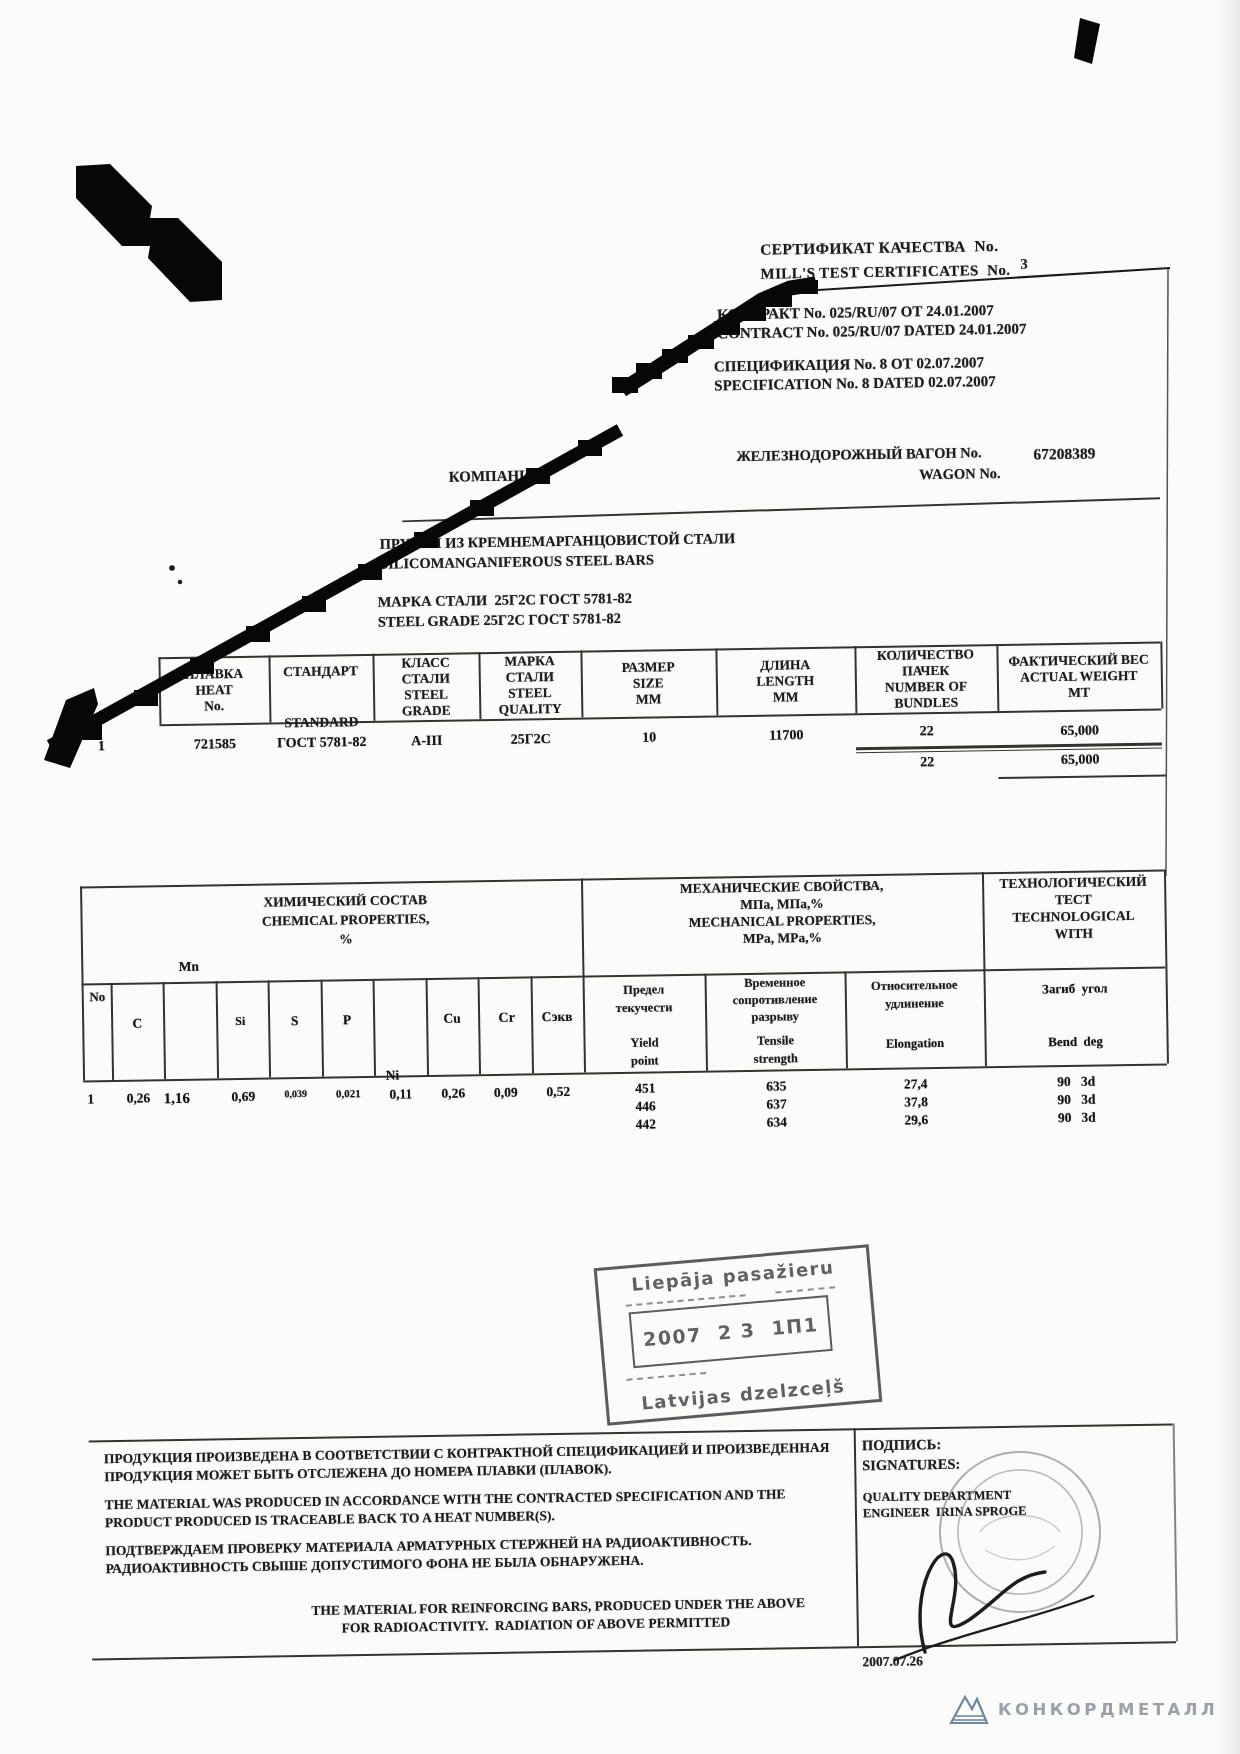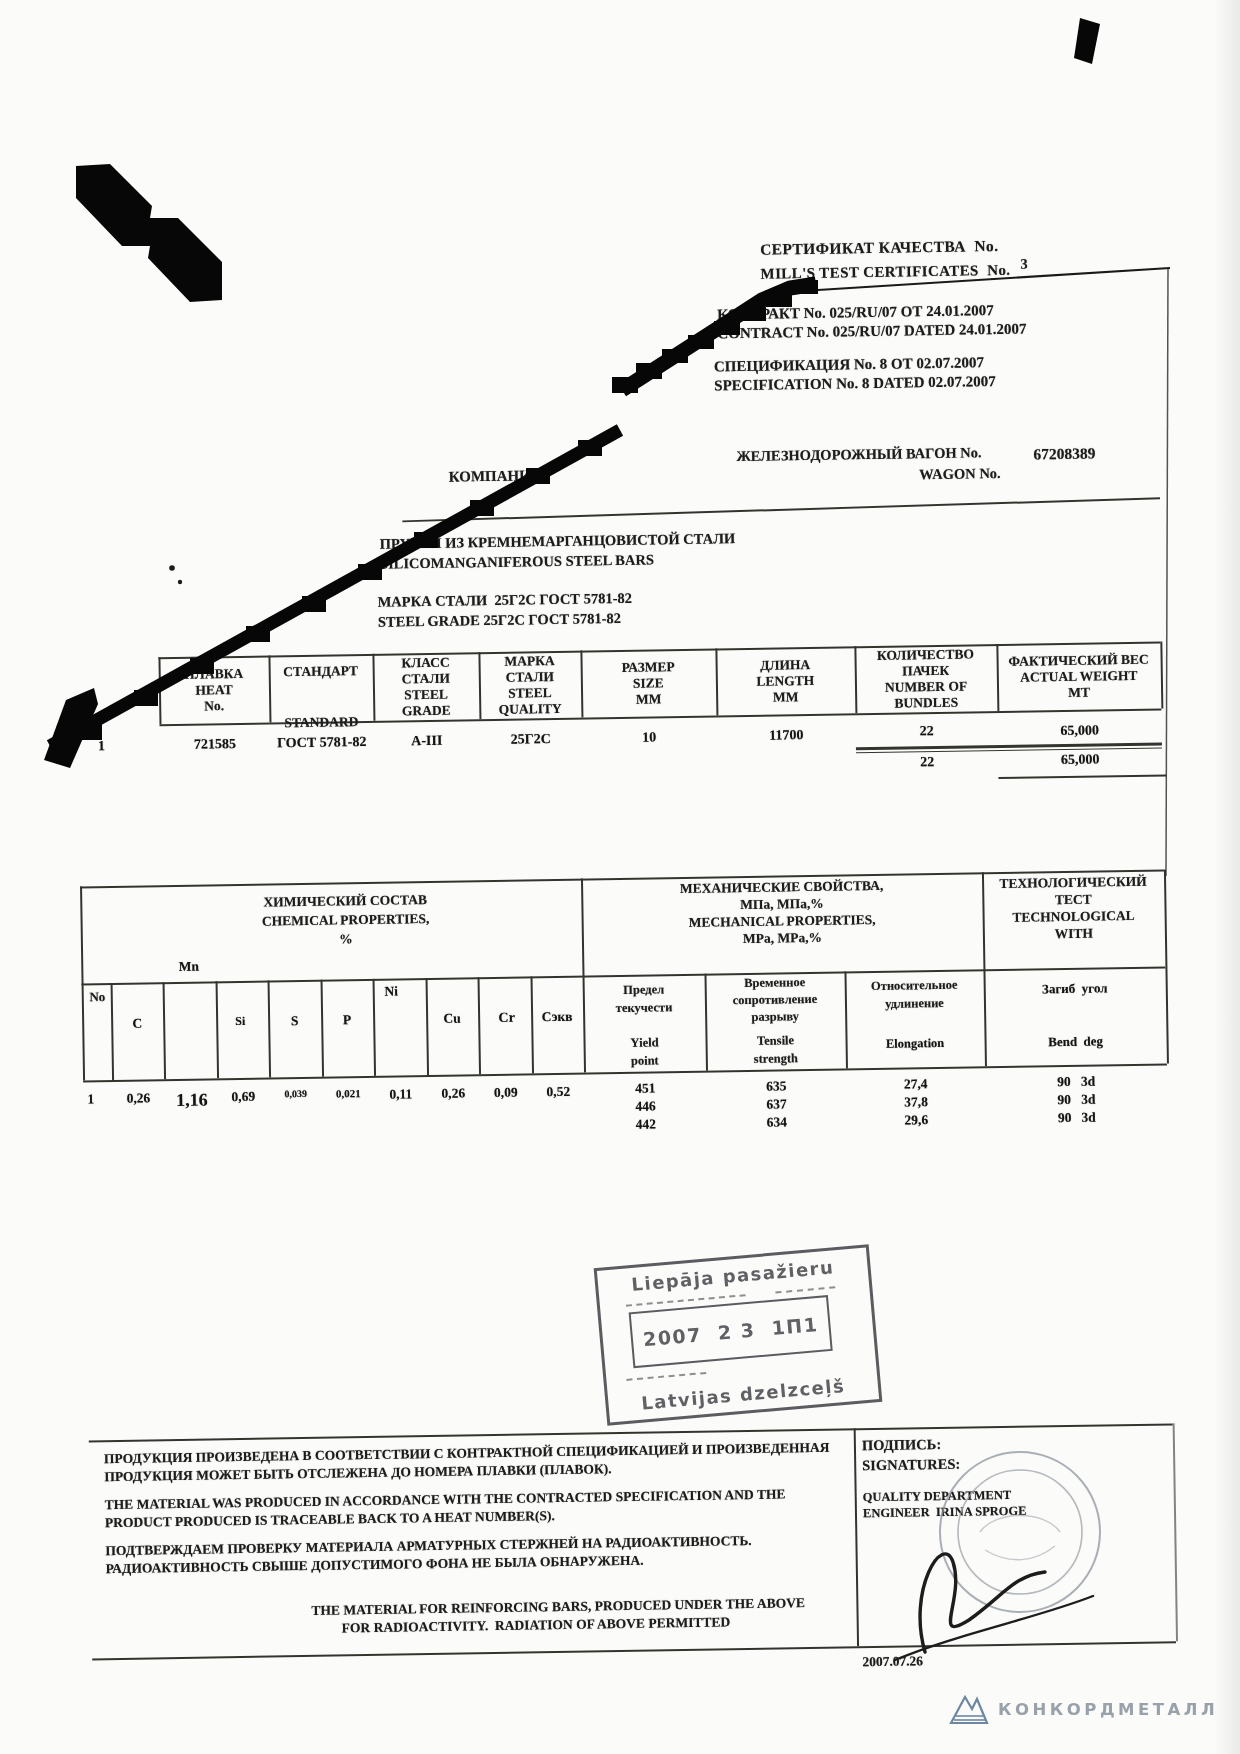--- a/index.html
+++ b/index.html
@@ -164,21 +164,21 @@
       <span>WITH</span>
     </div>
 
     <div class="t" style="left:82px;top:981px;font-size:13px;width:27px;text-align:center">No</div>
 
     <div class="cv" style="left:109px;top:1008px;width:52px;font-size:13.5px">C</div>
     <div class="cv" style="left:161px;top:952px;width:53px;font-size:13.5px">Mn</div>
     <div class="cv" style="left:214px;top:1008px;width:48px;font-size:12px">Si</div>
     <div class="cv" style="left:266px;top:1008px;width:53px;font-size:13.5px">S</div>
     <div class="cv" style="left:319px;top:1008px;width:52px;font-size:13.5px">P</div>
-    <div class="cv" style="left:371px;top:980px;width:37px;font-size:13.5px">Ni</div>
+    <div class="cv" style="left:371px;top:1064px;width:37px;font-size:13.5px">Ni</div>
     <div class="cv" style="left:424px;top:1008px;width:52px;font-size:13.5px">Cu</div>
     <div class="cv" style="left:476px;top:1008px;width:57px;font-size:14px">Cr</div>
     <div class="cv" style="left:529px;top:1008px;width:52px;font-size:13.5px">Сэкв</div>
 
     <div class="cell" style="left:581px;top:981px;width:122px;height:40px;font-size:12.5px;line-height:18px;justify-content:flex-start">
       <span>Предел</span>
       <span>текучести</span>
     </div>
     <div class="cell" style="left:581px;top:1034px;width:122px;height:38px;font-size:12.5px;line-height:18px;justify-content:flex-start">
       <span>Yield</span>
@@ -196,21 +196,21 @@
     <div class="cell" style="left:843px;top:981px;width:139px;height:40px;font-size:12.5px;line-height:18px;justify-content:flex-start">
       <span>Относительное</span>
       <span>удлинение</span>
     </div>
     <div class="cv" style="left:843px;top:1041px;width:139px;font-size:12.5px">Elongation</div>
     <div class="cv" style="left:982px;top:988px;width:182px;font-size:13px">Загиб  угол</div>
     <div class="cv" style="left:982px;top:1041px;width:182px;font-size:13px">Bend  deg</div>
 
     <div class="cv" style="left:84px;top:1083px;font-size:13.5px">1</div>
     <div class="cv" style="left:109px;top:1083px;width:52px;font-size:13.5px">0,26</div>
-    <div class="cv" style="left:162px;top:1083px;width:53px;font-size:18px">1,16</div>
+    <div class="cv" style="left:147px;top:1083px;width:53px;font-size:15px">1,16</div>
     <div class="cv" style="left:214px;top:1083px;width:52px;font-size:13.5px">0,69</div>
     <div class="cv" style="left:266px;top:1083px;width:53px;font-size:10px">0,039</div>
     <div class="cv" style="left:319px;top:1083px;width:52px;font-size:11px">0,021</div>
     <div class="cv" style="left:371px;top:1083px;width:53px;font-size:13.5px">0,11</div>
     <div class="cv" style="left:424px;top:1083px;width:52px;font-size:13.5px">0,26</div>
     <div class="cv" style="left:476px;top:1083px;width:53px;font-size:13.5px">0,09</div>
     <div class="cv" style="left:529px;top:1083px;width:52px;font-size:13.5px">0,52</div>
 
     <div class="cv stack" style="left:581px;top:1080px;width:122px;font-size:13.5px">
       <span>451</span>

